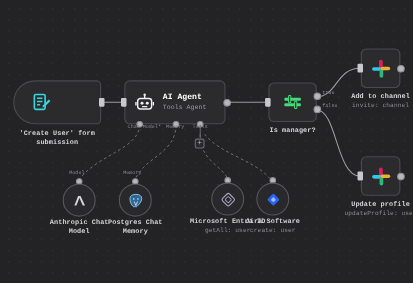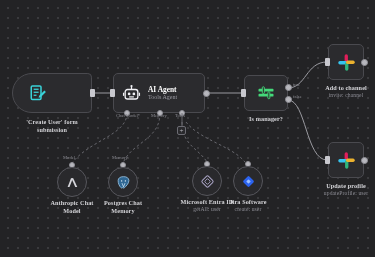--- a/index.html
+++ b/index.html
@@ -1,21 +1,21 @@
 <!DOCTYPE html>
 <html><head>
 <meta charset="utf-8">
 <style>
   html,body{margin:0;padding:0;background:#1f1f1f;}
   #canvas{
     position:relative;width:375px;height:257px;overflow:hidden;
     background-color:#232325;
     background-image:radial-gradient(circle, #3a3a3d 0.8px, transparent 0.9px);
     background-size:10px 10px;background-position:3px 3px;
-    font-family:Liberation Serif, serif;
+    font-family:Liberation Mono, monospace;
     -webkit-font-smoothing:antialiased;
   }
   #edges{position:absolute;left:0;top:0;width:375px;height:257px;pointer-events:none;}
 
   .node{position:absolute;box-sizing:border-box;}
   .box{
     background:#2b2b2e;border:1px solid #4a4a4f;border-radius:5px;
     display:flex;align-items:center;box-sizing:border-box;
   }
   .trigger-box{border-radius:24px 5px 5px 24px;}

